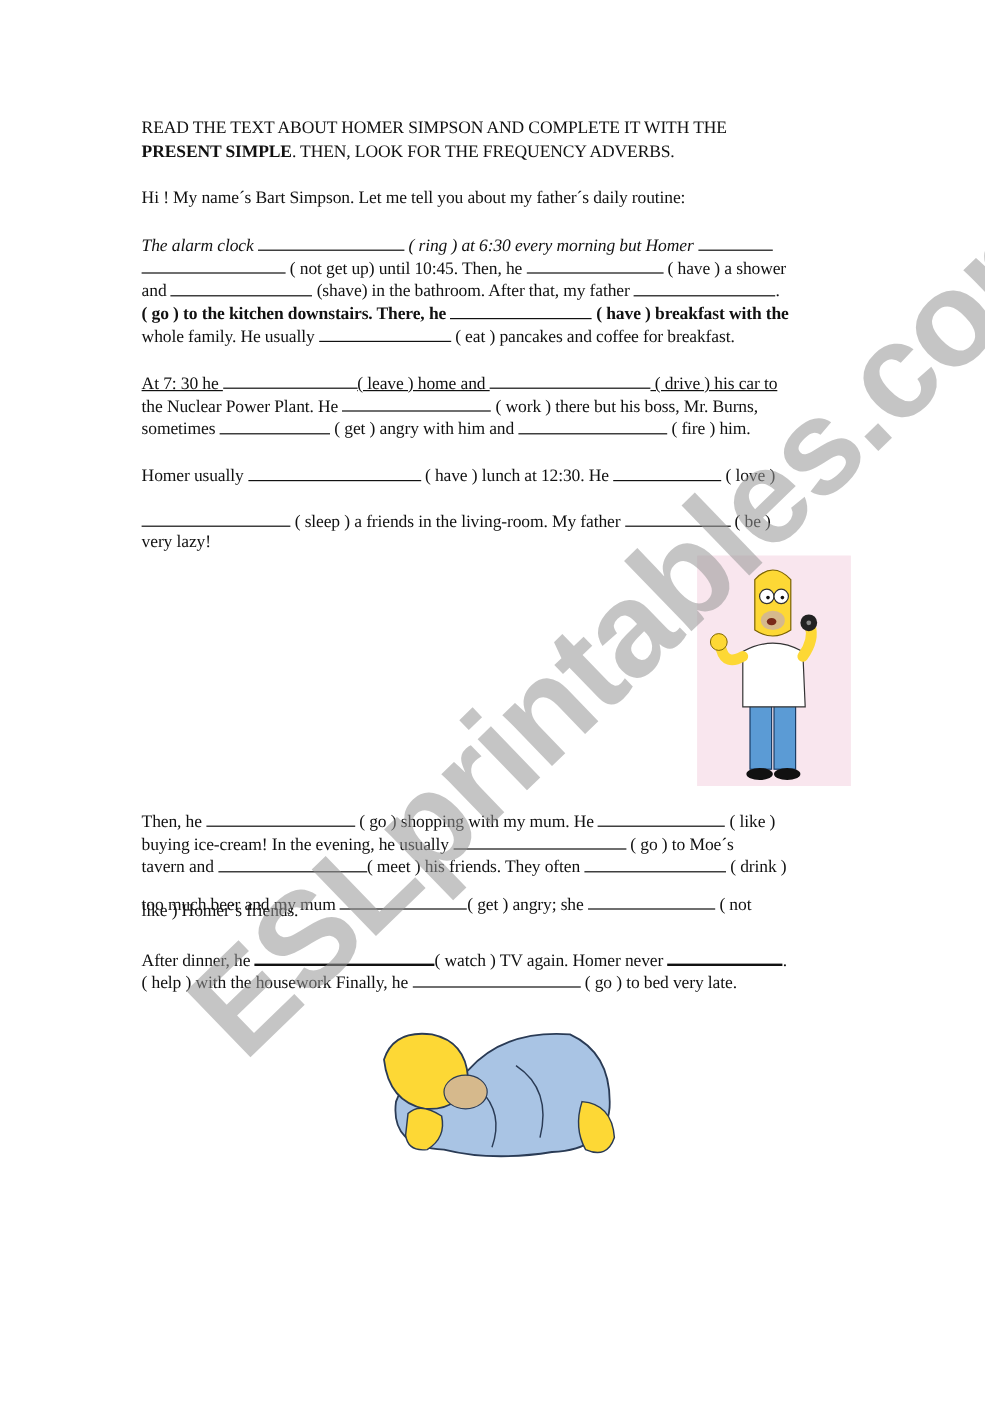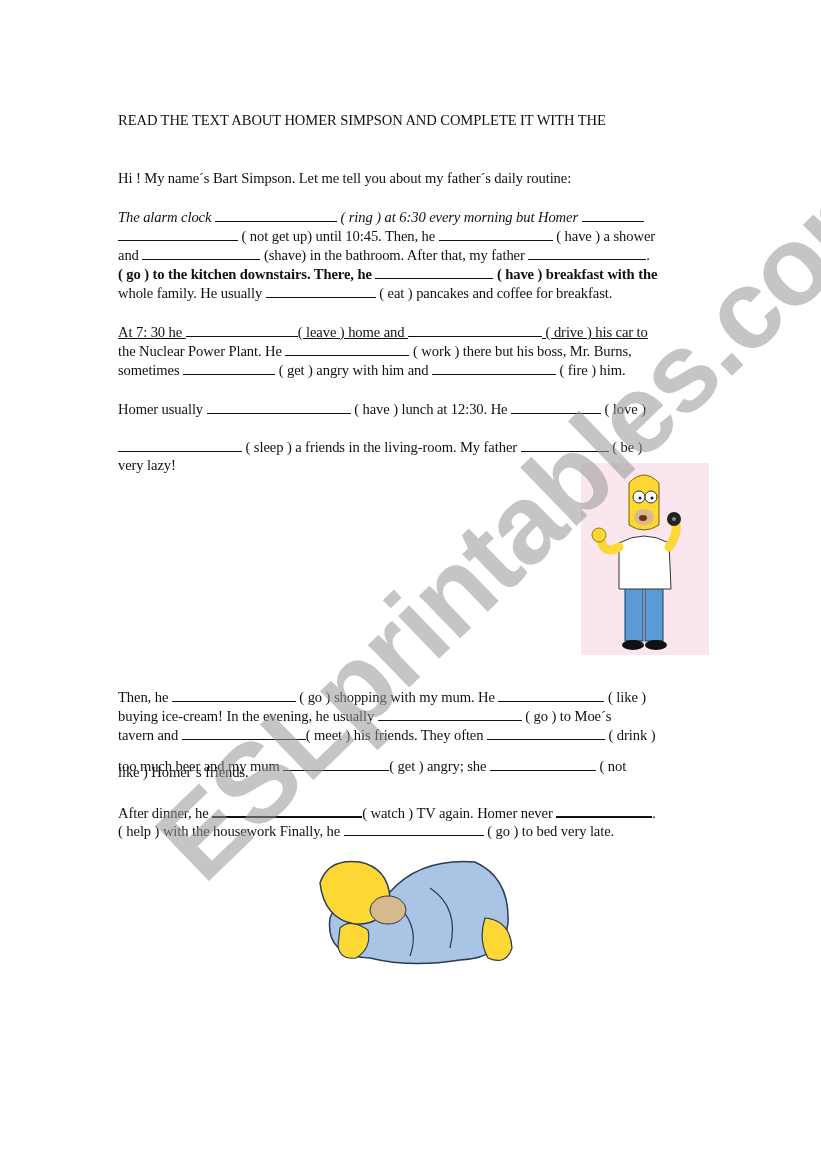--- a/index.html
+++ b/index.html
@@ -1,35 +1,36 @@
 <!DOCTYPE html>
 <html><head>
 <meta charset="utf-8">
 <style>
   html, body { margin:0; padding:0; background:#ffffff; }
   body { width:821px; height:1169px; position:relative; overflow:hidden;
          font-family:"Liberation Serif", "DejaVu Serif", serif; color:#111; }
   .page { position:absolute; left:0; top:0; width:821px; height:1169px; }
-  .line { position:absolute; left:118px; font-size:14.6px; line-height:19px; white-space:nowrap; letter-spacing:-0.1px;margin-top:13px; }
+  .line { position:absolute; left:118px; font-size:14.6px; line-height:19px; white-space:nowrap; letter-spacing:-0.1px; }
   .blank { display:inline-block; border-bottom:1px solid #111; height:14px; vertical-align:baseline; }
   .blank.thick { border-bottom:2px solid #111; }
   b { font-weight:bold; }
   .watermark { position:absolute; left:70px; top:530px; width:760px; text-align:center;
     font-family:"Liberation Sans", "DejaVu Sans", sans-serif; font-weight:bold; font-size:112px;
     color:rgba(150,150,150,0.55); transform:rotate(-44deg); transform-origin:center center;
     letter-spacing:-2px; pointer-events:none; white-space:nowrap; z-index:5; }
   .img-homer { position:absolute; left:581px; top:463px; width:128px; height:192px; background:#f9e6ee; z-index:1; }
   .img-sleep { position:absolute; left:310px; top:848px; width:210px; height:128px; z-index:1; }
 </style>
 </head>
 <body>
 
 <div class="page">
 
   <div class="line" style="top:98px;"><span>READ THE TEXT ABOUT HOMER SIMPSON AND COMPLETE IT WITH THE</span></div>
+  <div class="line" style="top:118px;"><b>PRESENT SIMPLE</b><span>. THEN, LOOK FOR THE FREQUENCY ADVERBS.</span></div>
 
   <div class="line" style="top:156px;">Hi ! My name´s Bart Simpson.  Let me tell you about my father´s daily routine:</div>
 
   <div class="line" style="top:194px;font-style:italic;">
     <span>The alarm clock </span><span class="blank" style="width:122px"></span><span> ( ring )  at 6:30 every morning but Homer </span><span class="blank" style="width:62px"></span>
   </div>
   <div class="line" style="top:213px;">
     <span class="blank" style="width:120px"></span><span>  ( not get up) until 10:45. Then, he </span><span class="blank" style="width:114px"></span><span> ( have ) a shower</span>
   </div>
   <div class="line" style="top:232px;">

